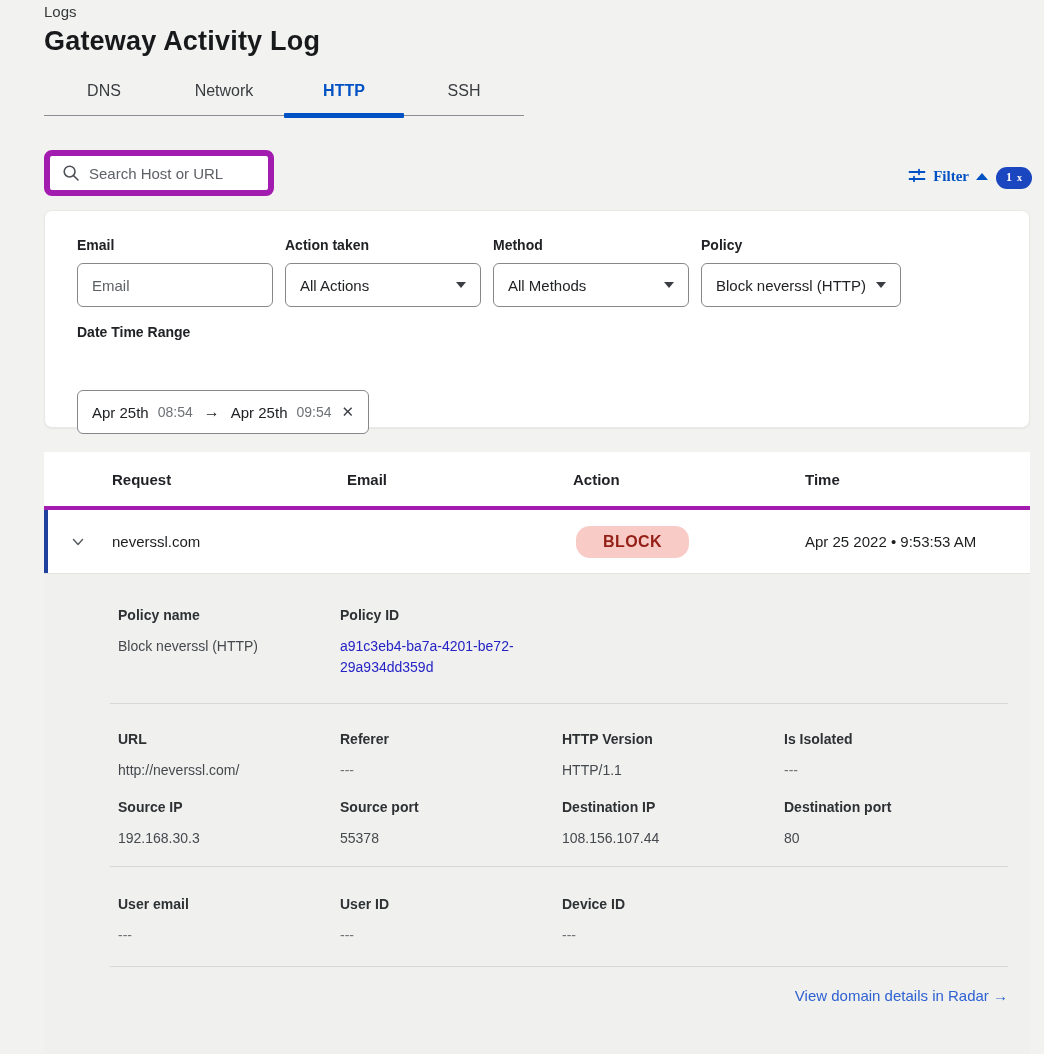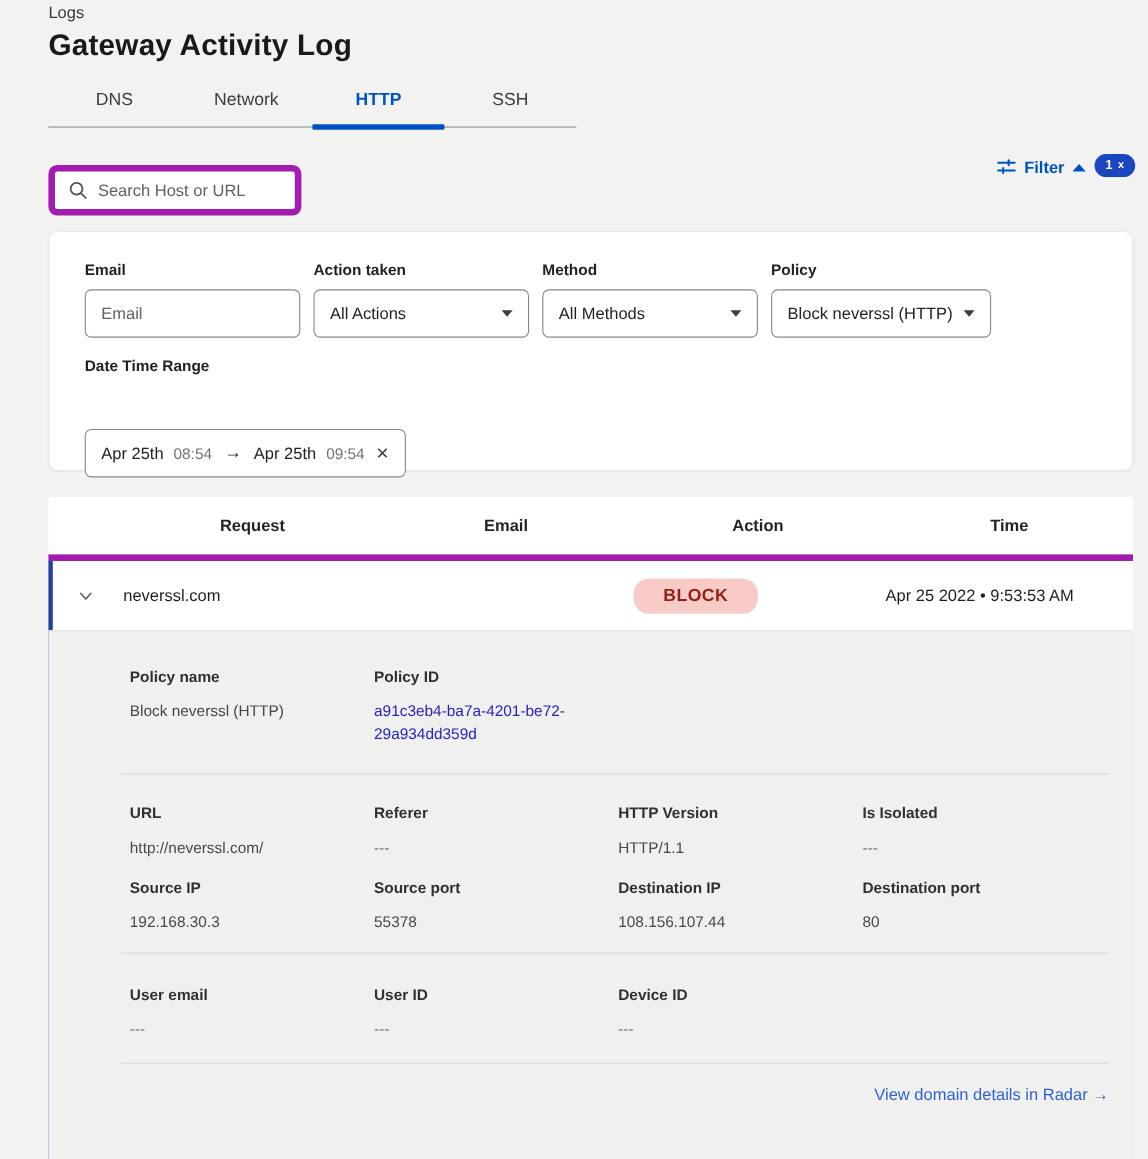--- a/index.html
+++ b/index.html
@@ -18,21 +18,21 @@
   .tabs { position:absolute; left:44px; top:74px; width:480px; height:42px; display:flex; border-bottom:1px solid #8a8d91; }
   .tab { width:120px; text-align:center; font-size:16px; color:#393c3f; padding-top:8px; cursor:pointer; position:relative; }
   .tab.active { color:#0051c3; font-weight:700; }
   .tab.active .tab-bar { position:absolute; left:0; right:0; bottom:-3px; height:5px; background:#0051c3; border-radius:1px; }
   
   .search-box { position:absolute; left:44px; top:150px; width:230px; height:46px; background:#fff;
     border:6px solid #a21caf; border-radius:8px; display:flex; align-items:center; padding:0 12px; }
   .search-box input { border:none; outline:none; font-size:15px; color:#26282a; width:100%; margin-left:9px;
     font-family:"Liberation Sans","DejaVu Sans",sans-serif; background:transparent; }
   .search-box input::placeholder { color:#5d6065; }
-  .filter-cluster { position:absolute; right:12px; top:140px; display:flex; align-items:flex-end; gap:8px; }
+  .filter-cluster { position:absolute; right:12px; top:167px; display:flex; align-items:flex-start; gap:8px;font-family:Liberation Serif, serif; }
   .filter-toggle { display:flex; align-items:center; gap:7px; cursor:pointer; }
   .filter-label { color:#0051c3; font-weight:700; font-size:15px; }
   .caret-up { width:0; height:0; border-left:6px solid transparent; border-right:6px solid transparent; border-bottom:7px solid #0051c3; }
   .filter-badge { background:#1a46c0; color:#fff; border-radius:12px; padding:3px 10px 4px; font-size:12px; font-weight:700;
     display:flex; align-items:center; gap:5px; cursor:pointer; }
   .filter-badge .clear-x { font-size:10px; font-weight:700; }
   
   .filter-panel { position:absolute; left:44px; top:210px; width:986px; height:218px; background:#fff;
     border:1px solid #e9e9e7; border-radius:8px; box-shadow:0 1px 2px rgba(0,0,0,0.05); padding:26px 0 0 32px; }
   .filter-row1 { display:flex; gap:12px; }
@@ -47,21 +47,21 @@
   .select { justify-content:space-between; cursor:pointer; }
   .caret-down { width:0; height:0; border-left:5px solid transparent; border-right:5px solid transparent; border-top:6px solid #3a3d41; }
   .date-group { margin-top:17px;gap:40px; }
   .date-field { width:292px; cursor:pointer; gap:9px; }
   .date-val { color:#202225; } .time-val { color:#6e7176; font-size:14px; }
   .range-arrow { color:#26282a; font-size:16px; margin:0 2px; }
   .clear-date { margin-left:auto; color:#3f4246; font-size:15px; cursor:pointer; }
   
   .table-card { position:absolute; left:44px; top:452px; width:986px; height:602px; background:#fff; }
   .tgrid { display:grid; grid-template-columns:68px 235px 226px 232px 1fr; align-items:center; }
-  .thead { height:58px; border-bottom:6px solid #a21caf; font-weight:700; font-size:15px; color:#1f2124;text-align:center; }
+  .thead { height:58px; border-bottom:4px solid #a21caf; font-weight:700; font-size:15px; color:#1f2124; }
   .trow { height:63px; font-size:15px; color:#1c1e20; cursor:pointer; background:#fff; }
   .chev-cell { display:flex; justify-content:center; align-items:center; }
   .block-badge { display:inline-block; background:#f8cbc7; color:#941f17; font-size:16px; font-weight:700;
     letter-spacing:0.4px; border-radius:14px; padding:7px 27px; margin-left:3px; }
   .active-bar { position:absolute; left:0; top:58px; bottom:0; width:4px; background:#21419e; }
   
   .details { position:absolute; left:0; right:0; top:121px; bottom:0; background:#f0f0ef; border-top:1px solid #e3e3e1;
     padding:0 22px 0 66px; overflow:hidden; }
   .dgrid { display:grid; grid-template-columns:222px 222px 222px 1fr; padding-left:8px; }
   .dfield .dlabel { font-size:14px; font-weight:700; color:#2e3134; margin-bottom:13px; }

